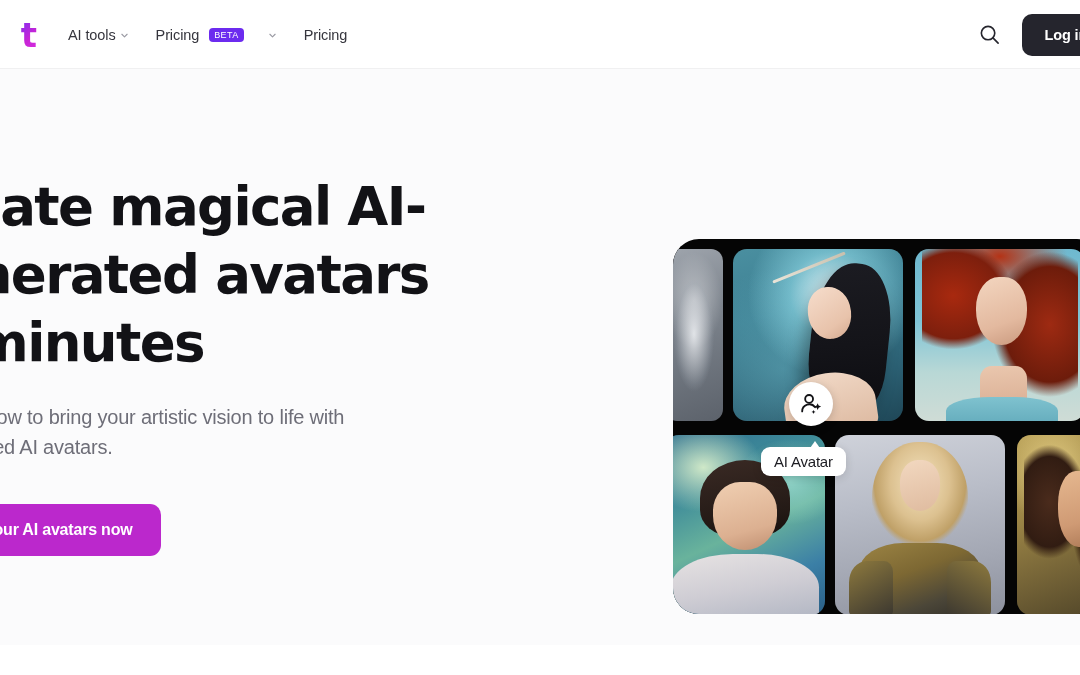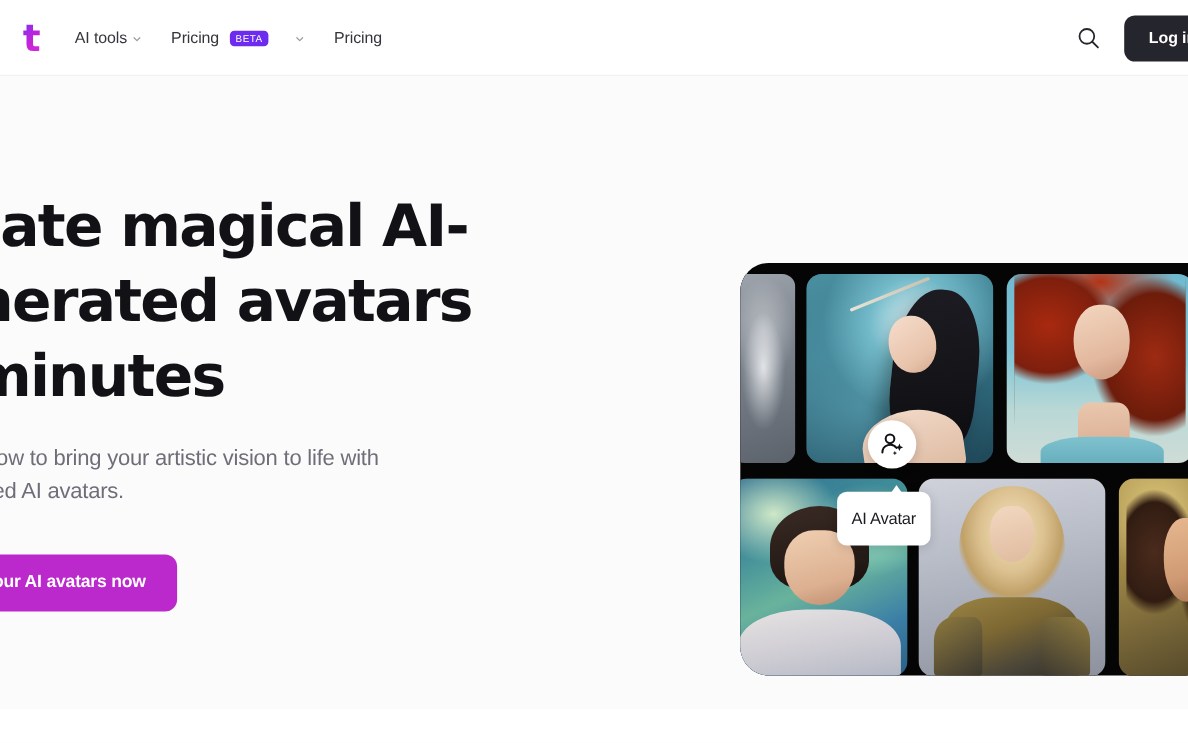--- a/index.html
+++ b/index.html
@@ -416,21 +416,21 @@
     z-index: 20;
     box-shadow: 0 2px 10px rgba(0,0,0,.18);
   }
 
   .avatar-tooltip {
     position: absolute;
     left: 761px;
     top: 378px;
     background: #ffffff;
     border-radius: 9px;
-    padding: 16px 13px;
+    padding: 6px 13px;
     font-size: 15px;
     font-weight: 500;
     color: #1c1c22;
     letter-spacing: -0.2px;
     z-index: 21;
     box-shadow: 0 2px 10px rgba(0,0,0,.14);
     white-space: nowrap;
   }
   .avatar-tooltip::before {
     content:"";

